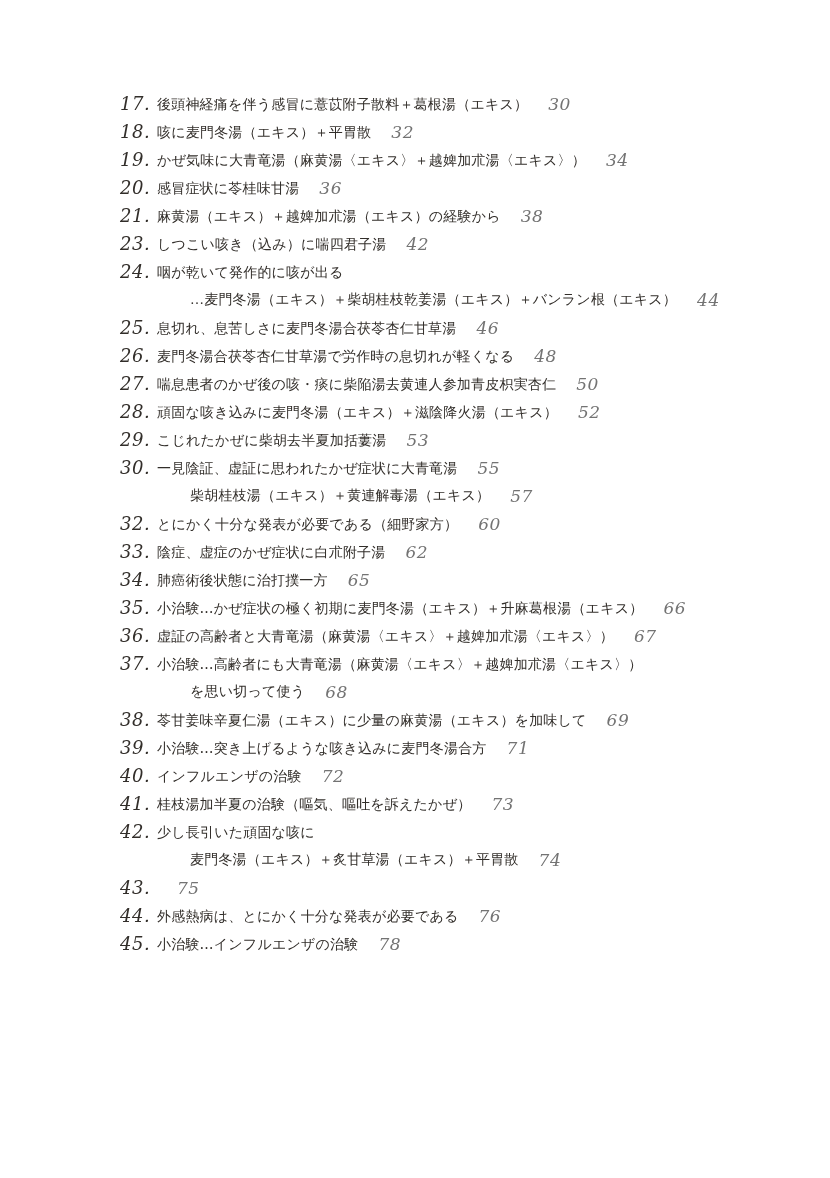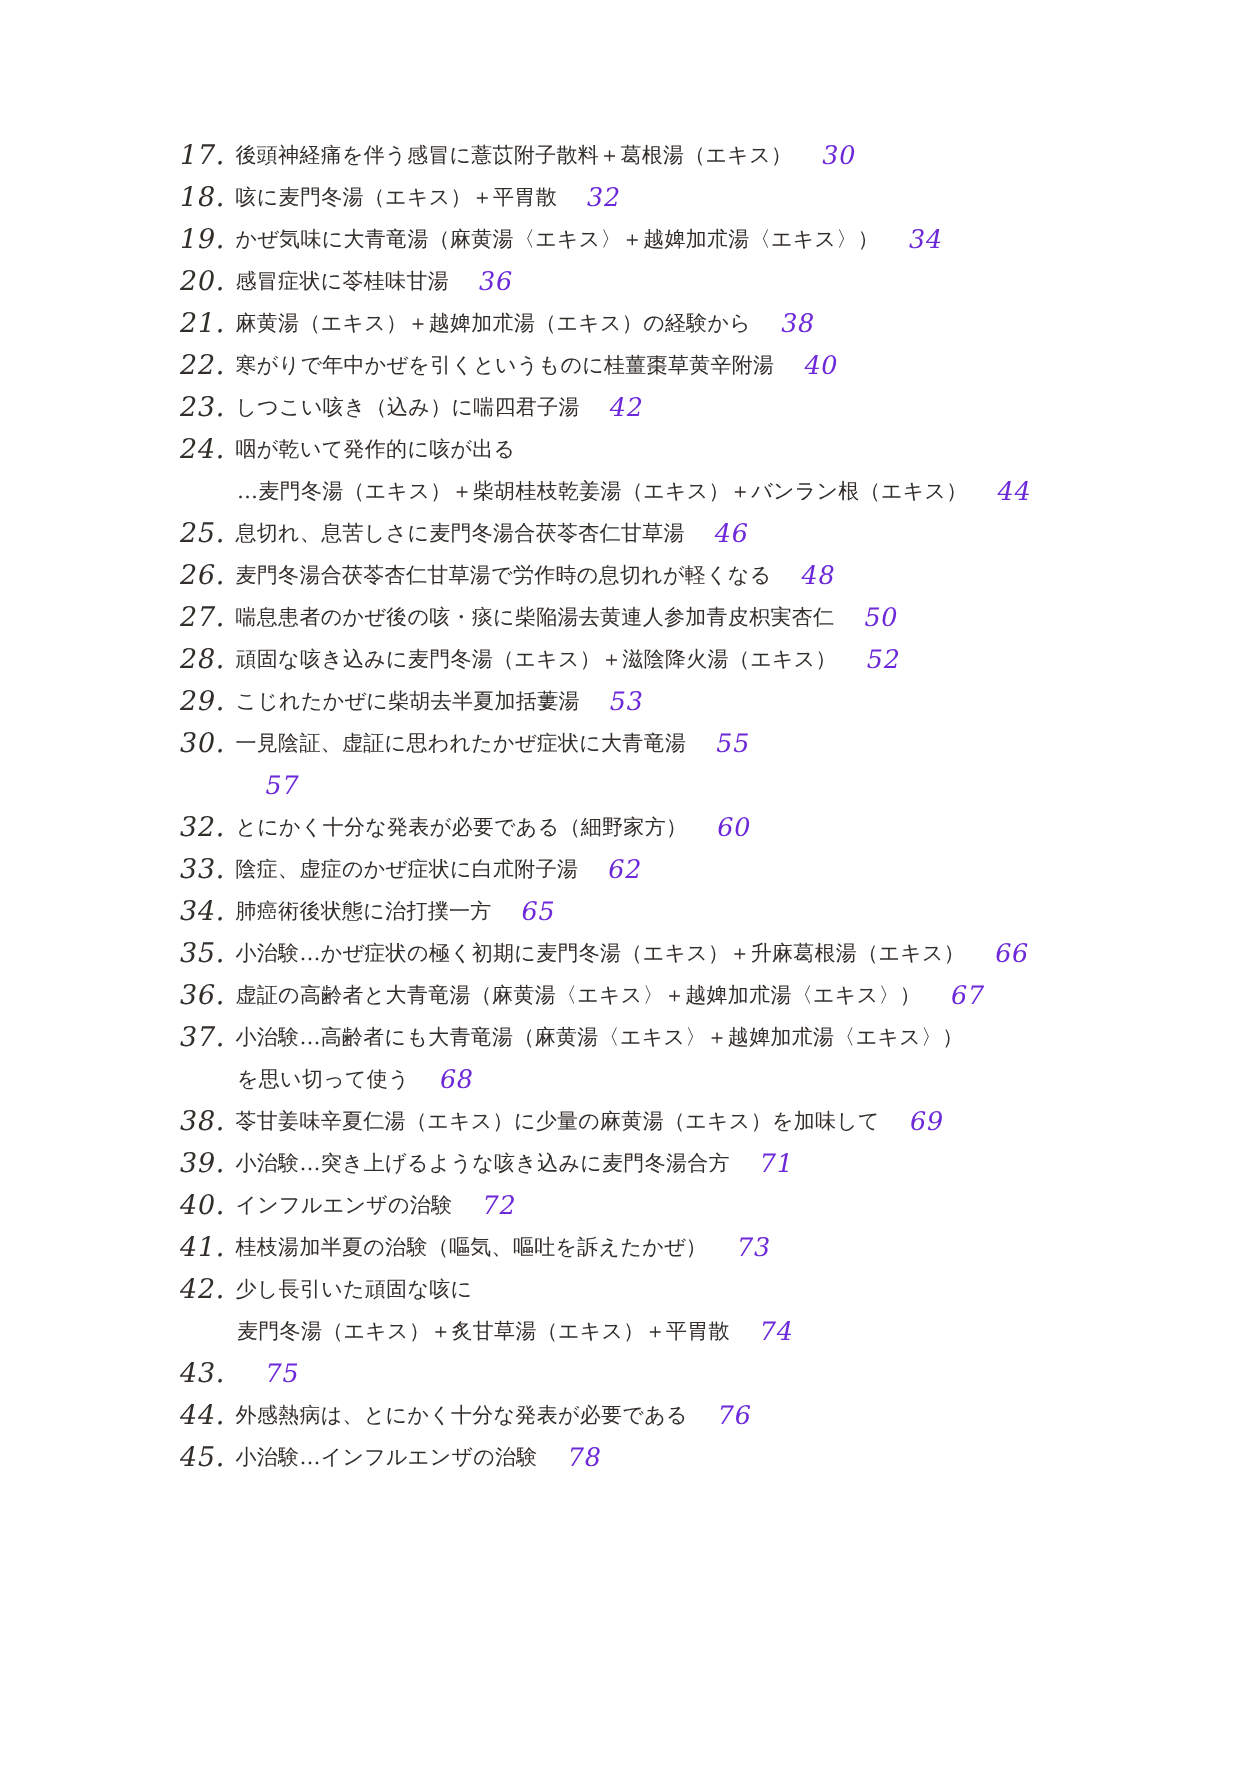--- a/index.html
+++ b/index.html
@@ -39,27 +39,28 @@
     font-size: 18px;
     letter-spacing: 0.5px;
     color: #322e2a;
   }
   .txt {
     font-size: 14px;
     color: #322e2a;
     letter-spacing: 0.2px;
   }
   .txt.cont {
-    margin-left: 1px;
+    margin-left: 33px;
+    font-family: Liberation Serif, serif;
   }
   .pg {
     font-style: italic;
     font-size: 17px;
     margin-left: 20px;
-    color: #6d28d9;
+    color: #737373;
     letter-spacing: 0.5px;
   }
 </style>
 </head>
 <body>
 
 <div class="page">
   <div class="toc" id="toc">
   <div class="row">
     <span class="num">17.</span>
@@ -84,25 +85,20 @@
     <span class="txt">感冒症状に苓桂味甘湯</span>
     <span class="pg">36</span>
   </div>
 
   <div class="row">
     <span class="num">21.</span>
     <span class="txt">麻黄湯（エキス）＋越婢加朮湯（エキス）の経験から</span>
     <span class="pg">38</span>
   </div>
 
-  <div class="row">
-    <span class="num">22.</span>
-    <span class="txt">寒がりで年中かぜを引くというものに桂薑棗草黄辛附湯</span>
-    <span class="pg">40</span>
-  </div>
 
   <div class="row">
     <span class="num">23.</span>
     <span class="txt">しつこい咳き（込み）に喘四君子湯</span>
     <span class="pg">42</span>
   </div>
 
   <div class="row">
     <span class="num">24.</span>
     <span class="txt">咽が乾いて発作的に咳が出る</span>
@@ -147,20 +143,21 @@
 
   <div class="row">
     <span class="num">30.</span>
     <span class="txt">一見陰証、虚証に思われたかぜ症状に大青竜湯</span>
     <span class="pg">55</span>
   </div>
 
 
   <div class="row">
     <span class="num"></span>
+    <span class="txt cont">柴胡桂枝湯（エキス）＋黄連解毒湯（エキス）</span>
     <span class="pg">57</span>
   </div>
 
   <div class="row">
     <span class="num">32.</span>
     <span class="txt">とにかく十分な発表が必要である（細野家方）</span>
     <span class="pg">60</span>
   </div>
 
   <div class="row">

